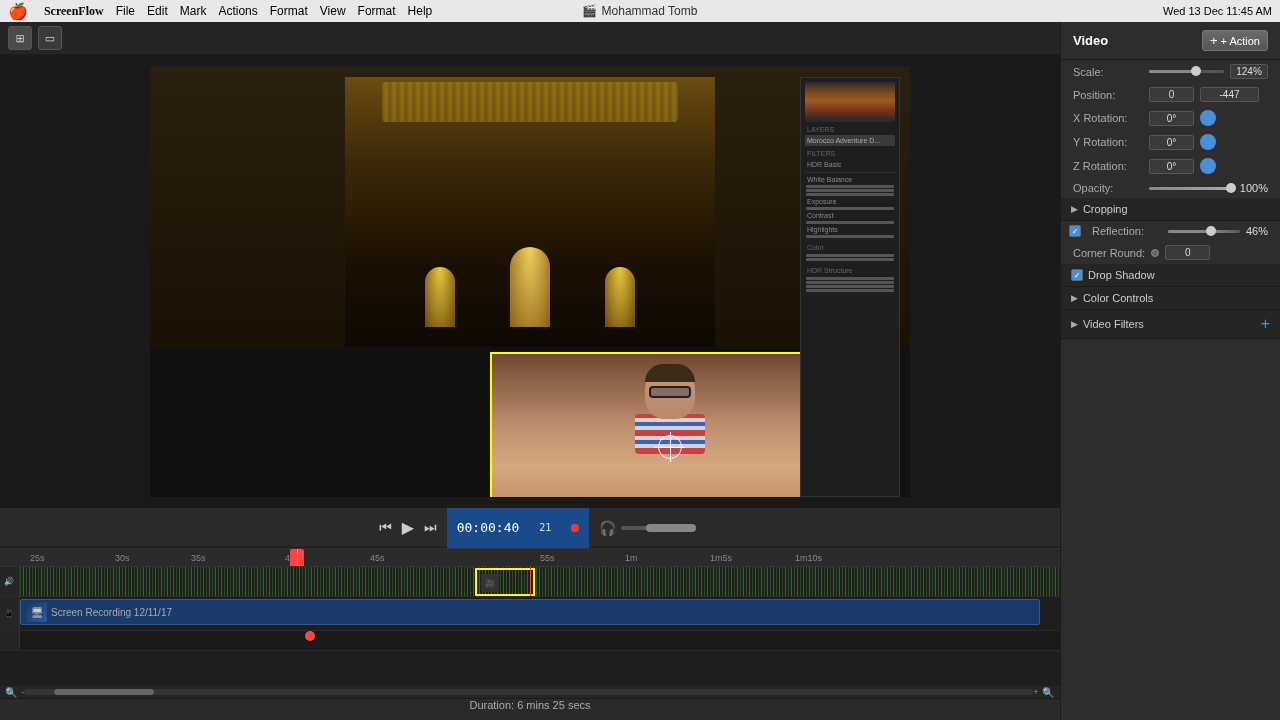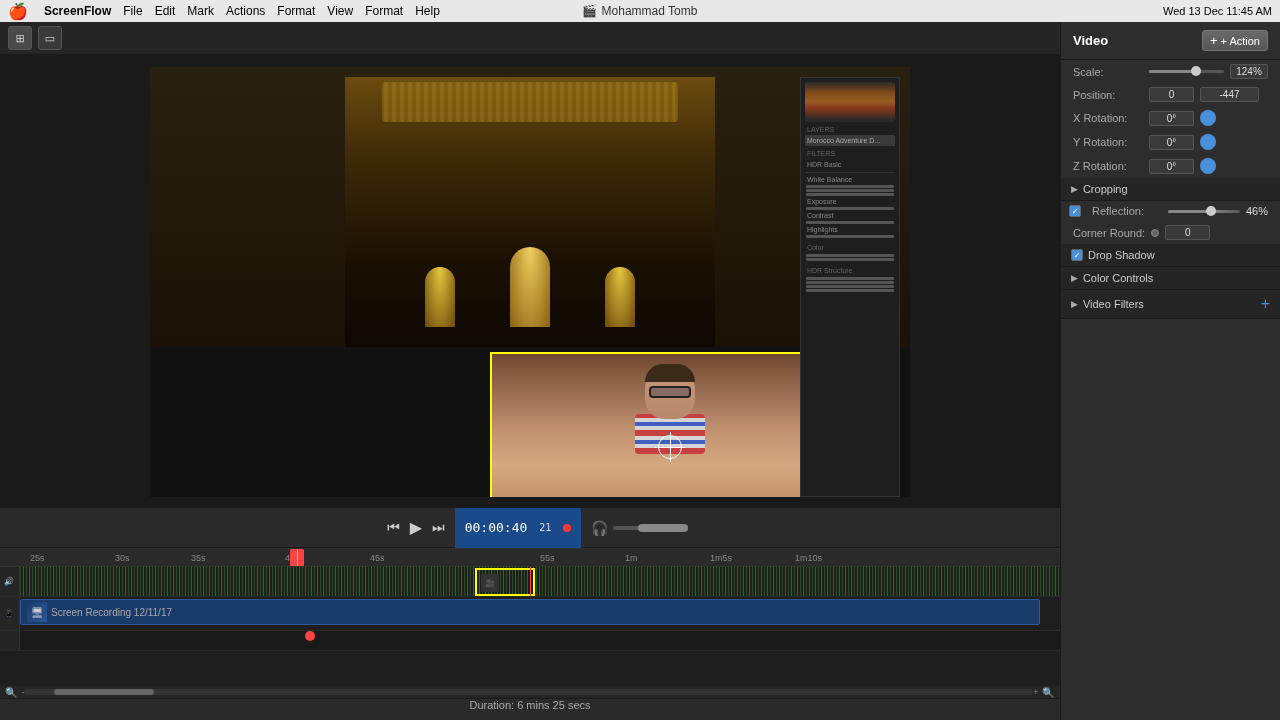--- a/index.html
+++ b/index.html
@@ -71,21 +71,21 @@
 
     
     .section-header { display: flex; align-items: center; padding: 5px 10px; background: #252525; border-bottom: 1px solid #1a1a1a; cursor: pointer; }
     .section-header .chevron { margin-right: 5px; color: #aaa; font-size: 9px; }
     .section-header .label { font-size: 11px; color: #ccc; font-weight: 500; }
     .section-check { width: 12px; height: 12px; border: 1px solid #666; border-radius: 2px; margin-right: 5px; background: #4a90d9; display: flex; align-items: center; justify-content: center; font-size: 8px; color: #fff; }
 
     
     #timeline-controls { height: 40px; background: #2a2a2a; border-bottom: 1px solid #1a1a1a; display: flex; align-items: center; justify-content: center; gap: 10px; }
     .transport-btn { background: none; border: none; color: #ccc; cursor: pointer; font-size: 14px; }
-    #timecode { background: #1a4a8a; color: #fff; padding: 19px 10px; border-radius: 3px; font-size: 13px; font-family: monospace; display: flex; align-items: center; gap: 12px; }
+    #timecode { background: #1a4a8a; color: #fff; padding: 19px 10px; border-radius: 3px; font-size: 13px; font-family: monospace; display: flex; align-items: center; gap: 20px; }
     #timecode .red-dot { width: 8px; height: 8px; background: #ff3333; border-radius: 50%; }
 
     
     #timeline { height: 150px; background: #1e1e1e; border-top: 1px solid #333; display: flex; flex-direction: column; }
     #timeline-ruler { height: 18px; background: #2a2a2a; border-bottom: 1px solid #333; display: flex; align-items: center; padding: 0 5px; overflow: hidden; position: relative; }
     .ruler-mark { position: absolute; font-size: 9px; color: #888; }
     #timeline-tracks { flex: 1; display: flex; flex-direction: column; overflow: hidden; }
     .track-row { height: 30px; display: flex; border-bottom: 1px solid #2a2a2a; position: relative; }
     .track-label { width: 20px; background: #252525; border-right: 1px solid #333; display: flex; align-items: center; justify-content: center; }
     .track-content { flex: 1; position: relative; overflow: hidden; }
@@ -122,21 +122,21 @@
 
     .add-action-btn { background: linear-gradient(180deg, #6a6a6a, #555); color: #fff; border: 1px solid #777; border-radius: 3px; padding: 2px 7px; font-size: 11px; cursor: pointer; display: flex; align-items: center; gap: 3px; }
     .add-action-btn::before { content: '+'; font-size: 13px; }
   </style>
 </head>
 <body>
 
 <div id="menubar">
   <span style="font-size:16px;">🍎</span>
   <div class="menu-items">
-    <span style="font-weight:600;">ScreenFlow</span>
+    <span style="font-weight:600;font-family:Liberation Serif, serif;">ScreenFlow</span>
     <span>File</span>
     <span>Edit</span>
     <span>Mark</span>
     <span>Actions</span>
     <span>Format</span>
     <span>View</span>
     <span>Format</span>
     <span>Help</span>
   </div>
   <div class="title-center">
@@ -371,20 +371,28 @@
       <input class="prop-input" value="0°" style="">
       <button class="circle-btn blue"></button>
     </div>
 
     <div class="prop-row">
       <span class="prop-label">Z Rotation:</span>
       <input class="prop-input" value="0°" style="">
       <button class="circle-btn blue"></button>
     </div>
 
+    <div class="prop-row">
+      <span class="prop-label">Opacity:</span>
+      <div class="prop-slider" style="flex:1;">
+        <div class="prop-slider-fill" style="width:100%;background:linear-gradient(90deg,#888,#aaa);"></div>
+        <div class="prop-slider-thumb" style="left:calc(100% - 8px);"></div>
+      </div>
+      <span class="prop-value">100%</span>
+    </div>
 
     <div class="section-header">
       <span class="chevron">▶</span>
       <span class="label">Cropping</span>
     </div>
 
     <div class="prop-row" style="padding-left:8px;">
       <div class="section-check">✓</div>
       <span class="prop-label">Reflection:</span>
       <div class="reflection-slider" style="flex:1;height:3px;position:relative;">

